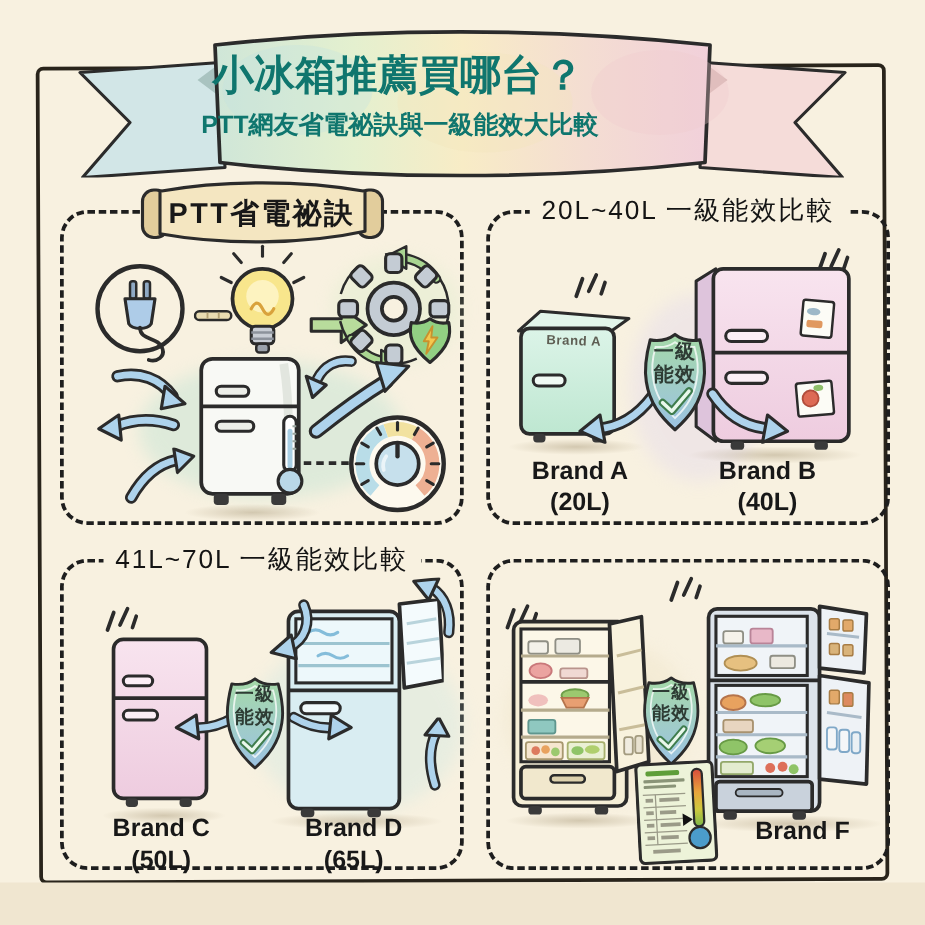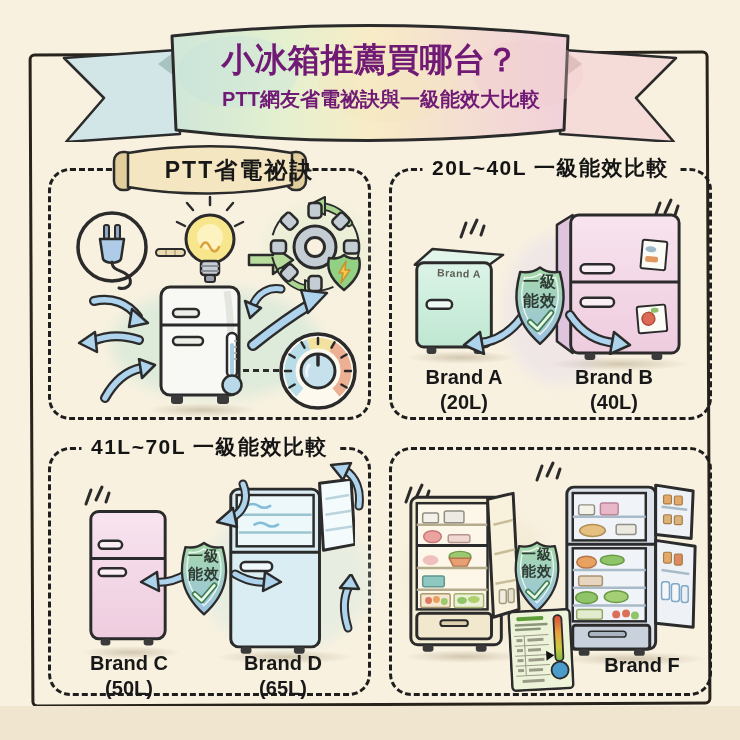--- a/index.html
+++ b/index.html
@@ -3,23 +3,23 @@
 <meta charset="utf-8">
 <style>
   html,body{margin:0;padding:0;}
   body{width:740px;height:740px;overflow:hidden;font-family:"Liberation Sans",sans-serif;}
   .page{position:relative;width:740px;height:740px;background:var(--background,#f8f1e0);}
   .abs{position:absolute;}
   .frame{position:absolute;left:30px;top:52px;width:674px;height:648px;border:3px solid #29241b;border-radius:6px;transform:rotate(-0.25deg);}
   .bottom-shade{position:absolute;left:0;top:706px;width:740px;height:34px;background:#f0e6d0;}
   .panel{position:absolute;border:3px dashed #1e1e1e;border-radius:22px;}
   .panel-title{position:absolute;top:-17px;left:50%;transform:translateX(-50%);background:var(--background,#f8f1e0);
-    padding:0 10px;font-size:21px;font-weight:700;color:#141414;white-space:nowrap;letter-spacing:1.5px;}
-  .banner-text{position:absolute;text-align:center;font-weight:800;color:#701a75;white-space:nowrap;}
-  .scroll-text{position:absolute;width:100%;text-align:center;font-weight:800;font-size:23px;color:#181818;letter-spacing:2px;padding-left:30px;}
+    padding:0 10px;font-size:21px;font-weight:400;color:#141414;white-space:nowrap;letter-spacing:1.5px;}
+  .banner-text{position:absolute;text-align:left;font-weight:800;color:#0f766e;white-space:nowrap;}
+  .scroll-text{position:absolute;width:100%;text-align:center;font-weight:800;font-size:23px;color:#181818;letter-spacing:2px;}
   .brand-label{position:absolute;width:124px;text-align:center;font-weight:800;font-size:20px;line-height:25px;color:#181818;}
   .shield-text{position:absolute;left:0;right:0;top:17%;text-align:center;font-weight:700;font-size:16px;line-height:19px;color:#2e3c34;letter-spacing:1px;}
   .door-label{position:absolute;text-align:center;font-weight:700;font-size:10.5px;color:#5e5e53;transform:rotate(2deg);letter-spacing:.5px;}
   .blob{position:absolute;border-radius:50%;filter:blur(7px);}
   .fshadow{position:absolute;background:radial-gradient(ellipse at center,rgba(125,105,65,.30),rgba(125,105,65,0) 70%);border-radius:50%;}
   .dashline{position:absolute;border-top:3px dashed #2b2b2b;}
   svg{display:block;}
 </style>
 </head>
 <body>

